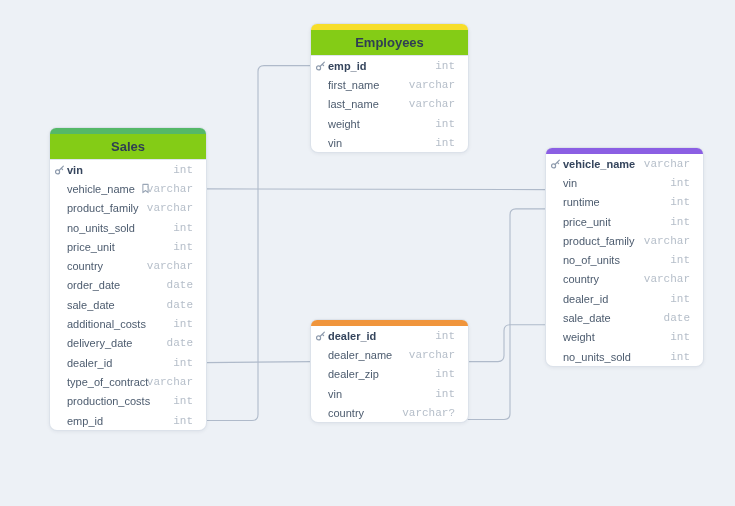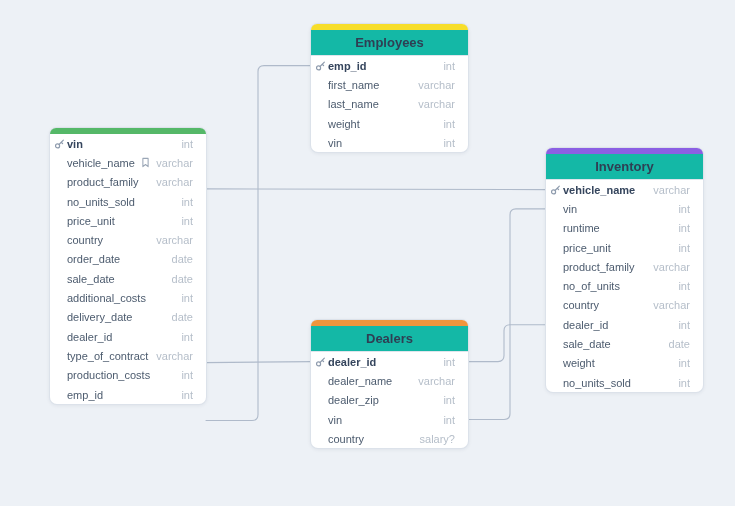--- a/index.html
+++ b/index.html
@@ -18,38 +18,38 @@
     background:#ffffff;
     border-radius:7px;
     box-shadow:0 0 0 1px #dce2ea, 0 1px 4px rgba(25,40,70,.10);
   }
   .accent-bar {
     height:6px;
     border-radius:7px 7px 0 0;
   }
   .table-title {
     height:25px;
-    background:#14b8a6;
+    background:#84cc16;
     border-bottom:1px solid #dfe5ec;
     display:flex; align-items:center; justify-content:center;
     font-size:13px; font-weight:600; color:#2f3e53;
   }
   .table-body { padding:0;text-align:center; }
   .field-row {
     position:relative;
     height:19.3px;
     display:flex; align-items:center; justify-content:space-between;
     padding:0 13px 0 17px;
     font-size:11px;
     white-space:nowrap;
   }
   .field-left { display:flex; align-items:center; min-width:0; }
   .field-name { color:#4c5b6e; }
   .field-row.pk .field-name { color:#35455d; font-weight:700; }
-  .field-type { color:#b5bec9; margin-left:8px; }
+  .field-type { color:#b5bec9; margin-left:8px;font-family:Liberation Mono, monospace; }
   .key-icon {
     position:absolute; left:4px; top:50%;
     transform:translateY(-50%);
     display:flex; color:#8e9bad;
   }
   .bookmark-icon {
     margin-left:6px; display:inline-flex; color:#9aa6b6;
   }
   .rel-path {
     fill:none; stroke:#afbaca; stroke-width:1.1; stroke-linecap:round;
@@ -113,20 +113,21 @@
 
       <span class="field-name">vin</span>
 
     </span>
     <span class="field-type">int</span>
   </div>
       </div>
   </div>
     <div class="table-panel" style="left: 50px; top: 128px; width: 156px;">
     <div class="accent-bar" style="background: rgb(85, 184, 104);"></div>
+    <div class="table-title">Sales</div>
     <div class="table-body">
         <div class="field-row pk">
     <span class="field-left">
       <span class="key-icon">
         <svg width="11" height="11" viewBox="0 0 12 12">
           <circle cx="3.9" cy="8.1" r="2.2" fill="none" stroke="currentColor" stroke-width="1.3"></circle>
           <path d="M5.5 6.5 L10.2 1.8 M7.9 4.1 L9.4 5.6" fill="none" stroke="currentColor" stroke-width="1.3" stroke-linecap="round"></path>
         </svg>
       </span>
       <span class="field-name">vin</span>
@@ -239,21 +240,20 @@
 
       <span class="field-name">emp_id</span>
 
     </span>
     <span class="field-type">int</span>
   </div>
       </div>
   </div>
     <div class="table-panel" style="left: 311px; top: 320px; width: 157px;">
     <div class="accent-bar" style="background: rgb(240, 149, 60);"></div>
-    <div class="table-title">Dealers</div>
     <div class="table-body">
         <div class="field-row pk">
     <span class="field-left">
       <span class="key-icon">
         <svg width="11" height="11" viewBox="0 0 12 12">
           <circle cx="3.9" cy="8.1" r="2.2" fill="none" stroke="currentColor" stroke-width="1.3"></circle>
           <path d="M5.5 6.5 L10.2 1.8 M7.9 4.1 L9.4 5.6" fill="none" stroke="currentColor" stroke-width="1.3" stroke-linecap="round"></path>
         </svg>
       </span>
       <span class="field-name">dealer_id</span>
@@ -284,27 +284,26 @@
 
     </span>
     <span class="field-type">int</span>
   </div>
         <div class="field-row">
     <span class="field-left">
 
       <span class="field-name">country</span>
 
     </span>
-    <span class="field-type">salary?</span>
+    <span class="field-type">varchar?</span>
   </div>
       </div>
   </div>
     <div class="table-panel" style="left: 546px; top: 148px; width: 157px;">
     <div class="accent-bar" style="background: rgb(139, 95, 227);"></div>
-    <div class="table-title">Inventory</div>
     <div class="table-body">
         <div class="field-row pk">
     <span class="field-left">
       <span class="key-icon">
         <svg width="11" height="11" viewBox="0 0 12 12">
           <circle cx="3.9" cy="8.1" r="2.2" fill="none" stroke="currentColor" stroke-width="1.3"></circle>
           <path d="M5.5 6.5 L10.2 1.8 M7.9 4.1 L9.4 5.6" fill="none" stroke="currentColor" stroke-width="1.3" stroke-linecap="round"></path>
         </svg>
       </span>
       <span class="field-name">vehicle_name</span>

